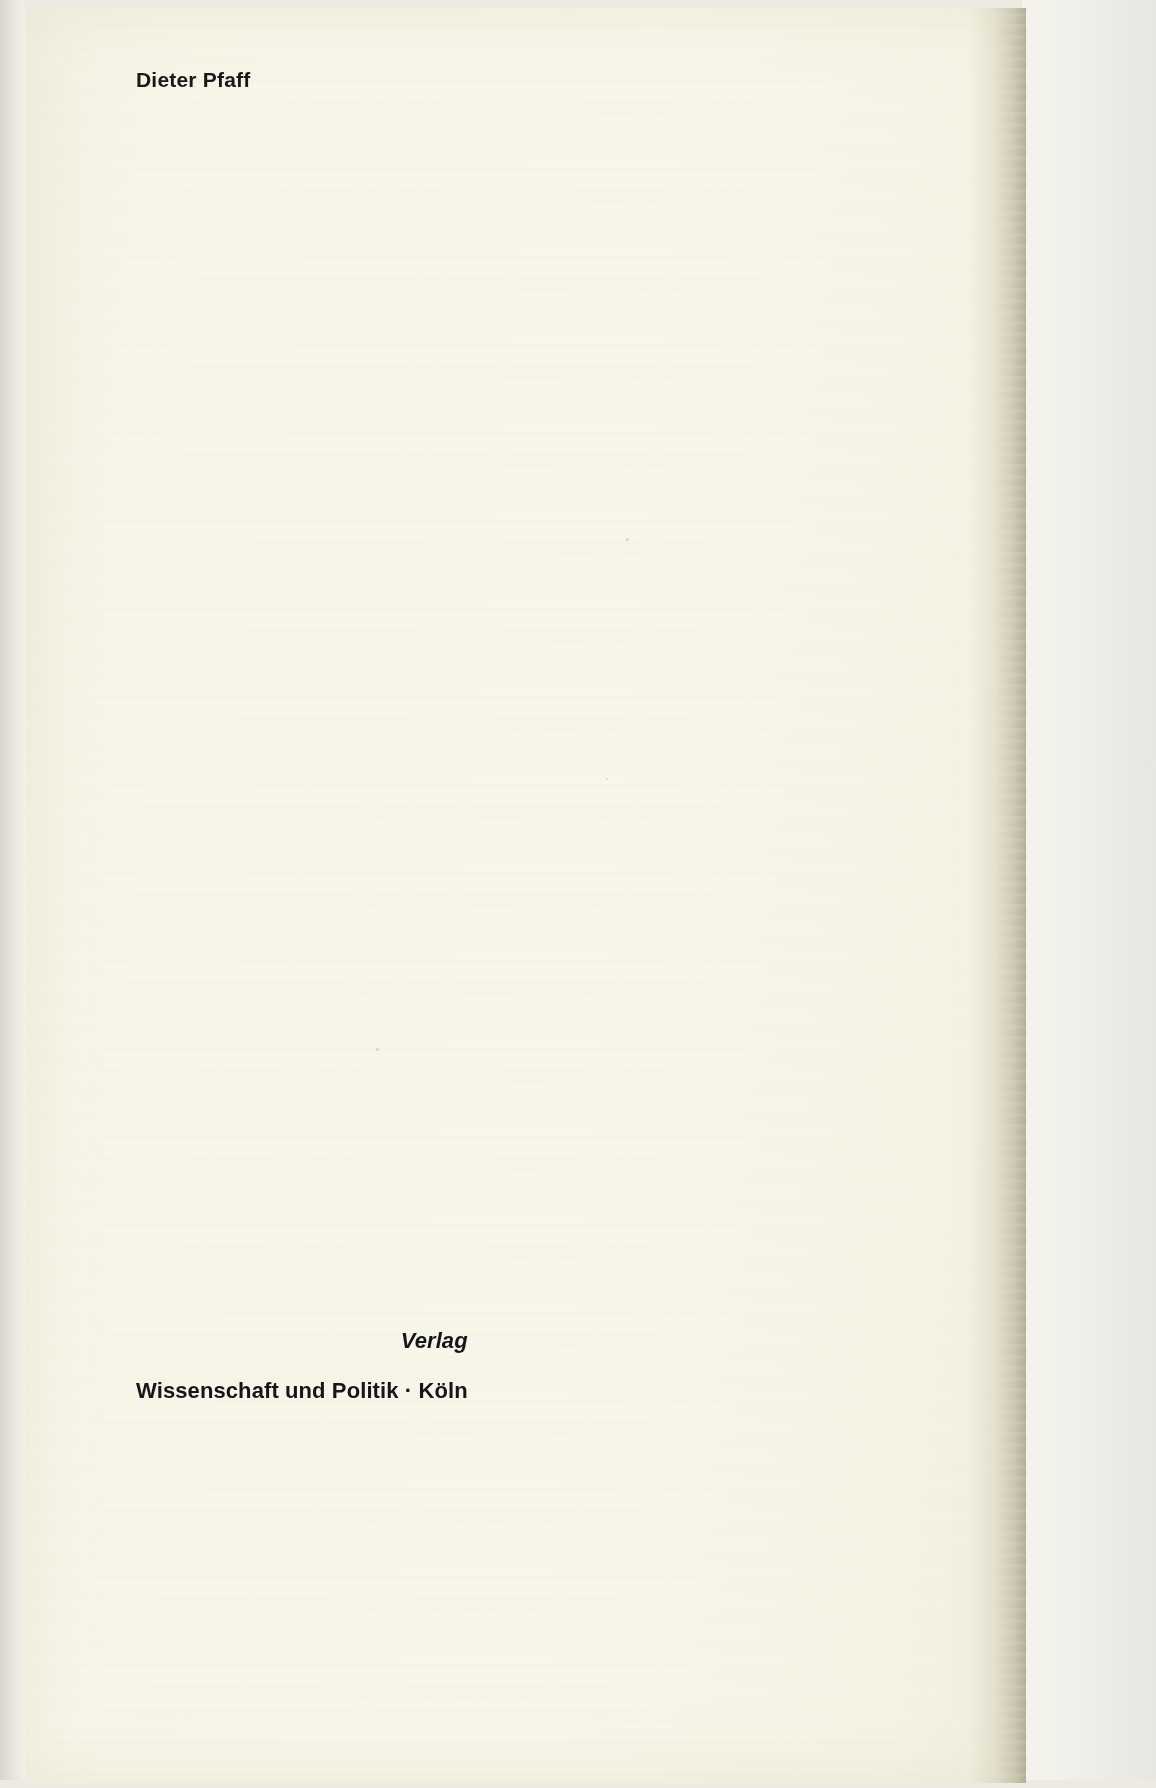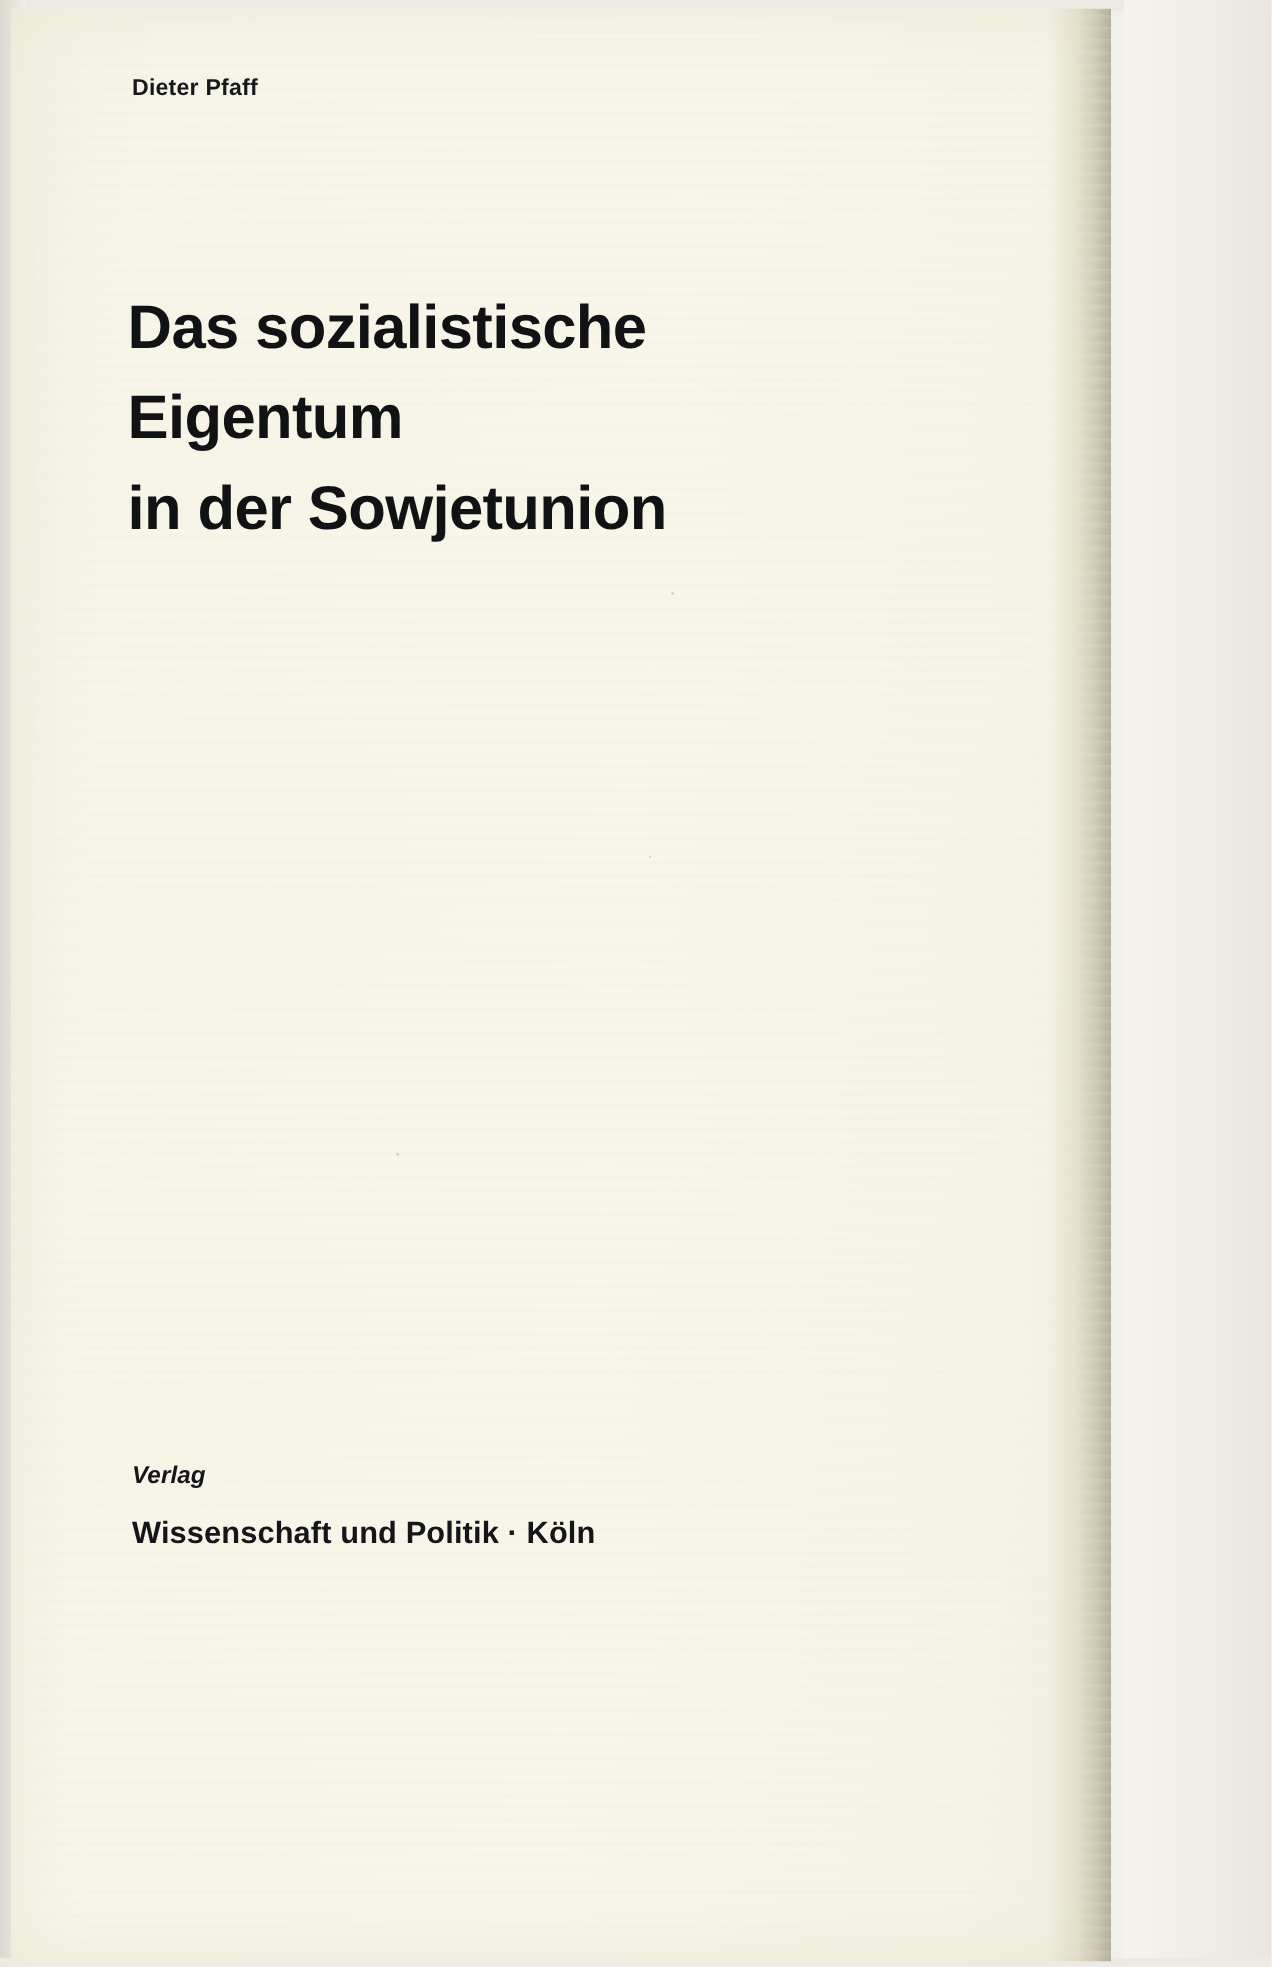--- a/index.html
+++ b/index.html
@@ -18,27 +18,28 @@
   .scan {
     position: relative;
     width: 1156px;
     height: 1788px;
     background: #f0efe9;
   }
 
   
   .page {
     position: absolute;
-    left: 10px;
+    left: 26px;
     top: 8px;
     width: 1000px;
     height: 1775px;
     background:
       linear-gradient(95deg, #f3f1e2 0%, #f7f5e7 12%, #f8f6e9 55%, #f5f3e4 88%, #efedde 100%);
     box-shadow: inset 0 0 60px rgba(226, 222, 200, 0.55);
+    text-align: right;
   }
 
   
   .page::after {
     content: "";
     position: absolute;
     inset: 0;
     background:
       repeating-linear-gradient(
         to bottom,
@@ -137,21 +138,21 @@
     color: #15161a;
   }
   .imprint .pub {
     font-size: 22px;
     font-weight: bold;
     letter-spacing: .1px;
     margin-bottom: 24px;
     font-style: italic;
   }
   .imprint .pub2 {
-    font-size: 28px;
+    font-size: 22px;
     font-weight: bold;
     letter-spacing: .1px;
   }
 
   
   .speck {
     position: absolute;
     background: rgba(120,114,92,0.25);
     border-radius: 50%;
     z-index: 4;
@@ -168,25 +169,20 @@
   <div class="edge-right"></div>
   <div class="edge-bottom"></div>
 
   <div class="page">
     <div class="gutter"></div>
 
     <div class="content">
 
       <div class="author">Dieter Pfaff</div>
 
-      <div class="title">
-        <span class="line">Das sozialistische</span>
-        <span class="line">Eigentum</span>
-        <span class="line">in der Sowjetunion</span>
-      </div>
 
       <div class="imprint">
         <div class="pub">Verlag</div>
         <div class="pub2">Wissenschaft und Politik · Köln</div>
       </div>
 
     </div>
 
     <span class="speck" style="left:600px; top:530px; width:3px; height:3px;"></span>
     <span class="speck" style="left:350px; top:1040px; width:3px; height:3px;"></span>

